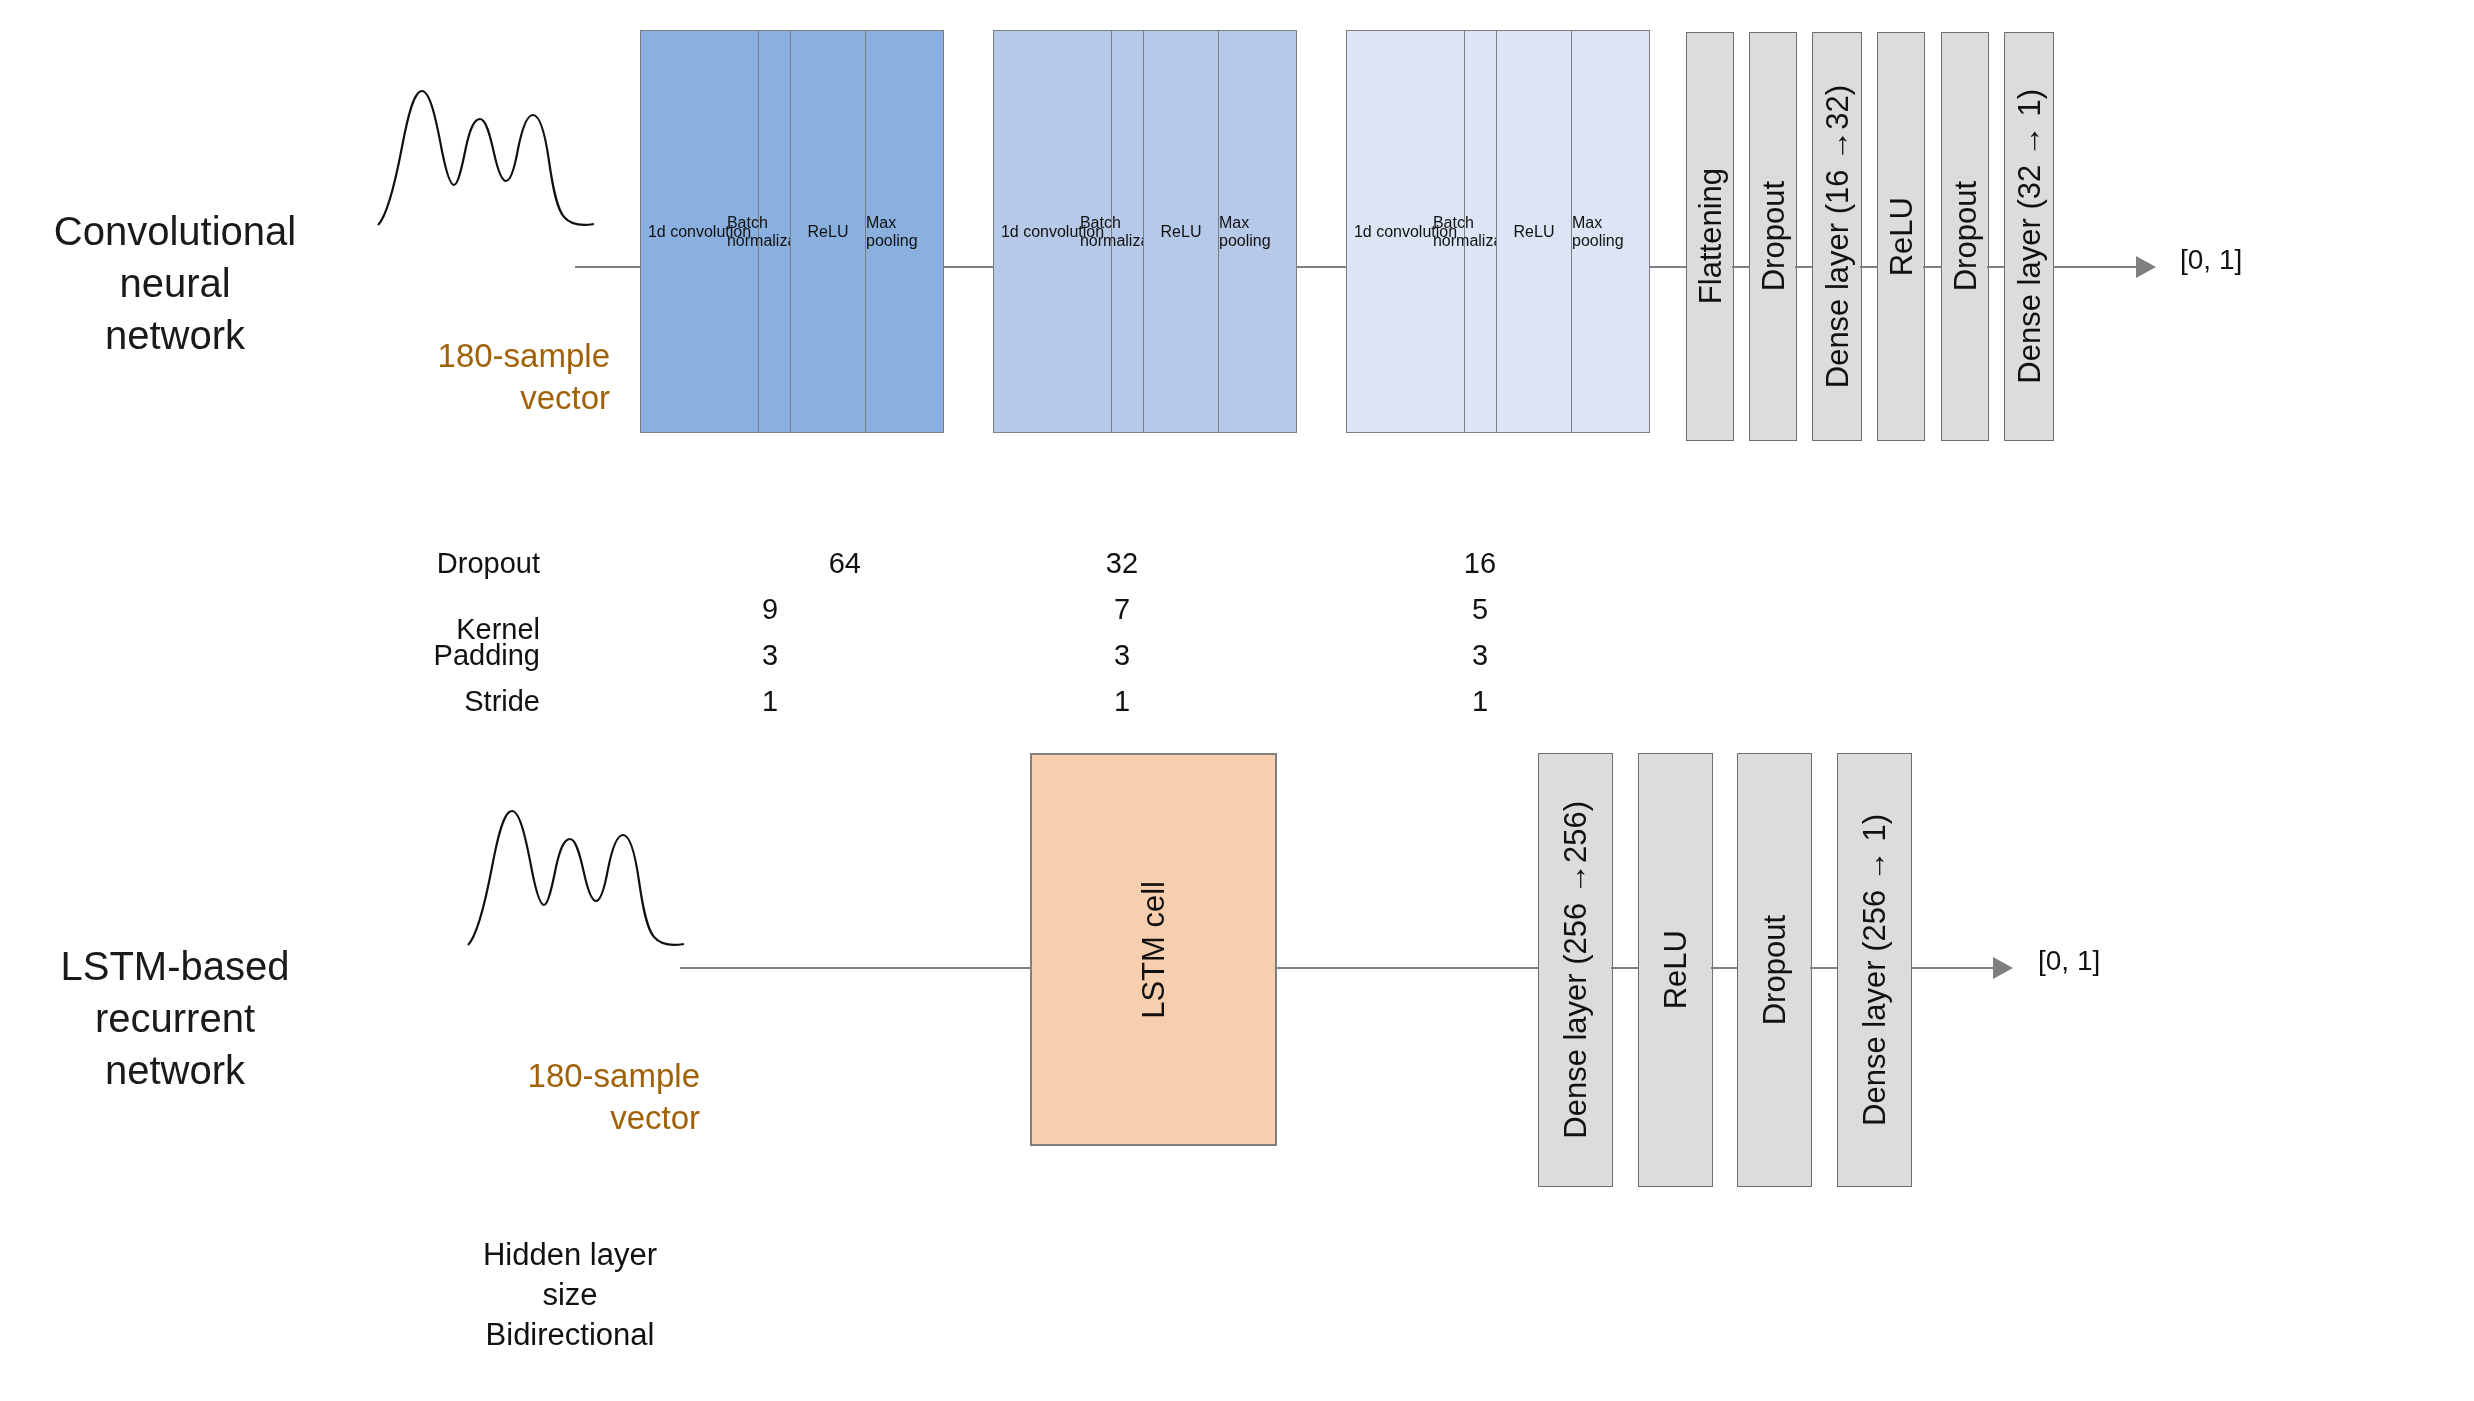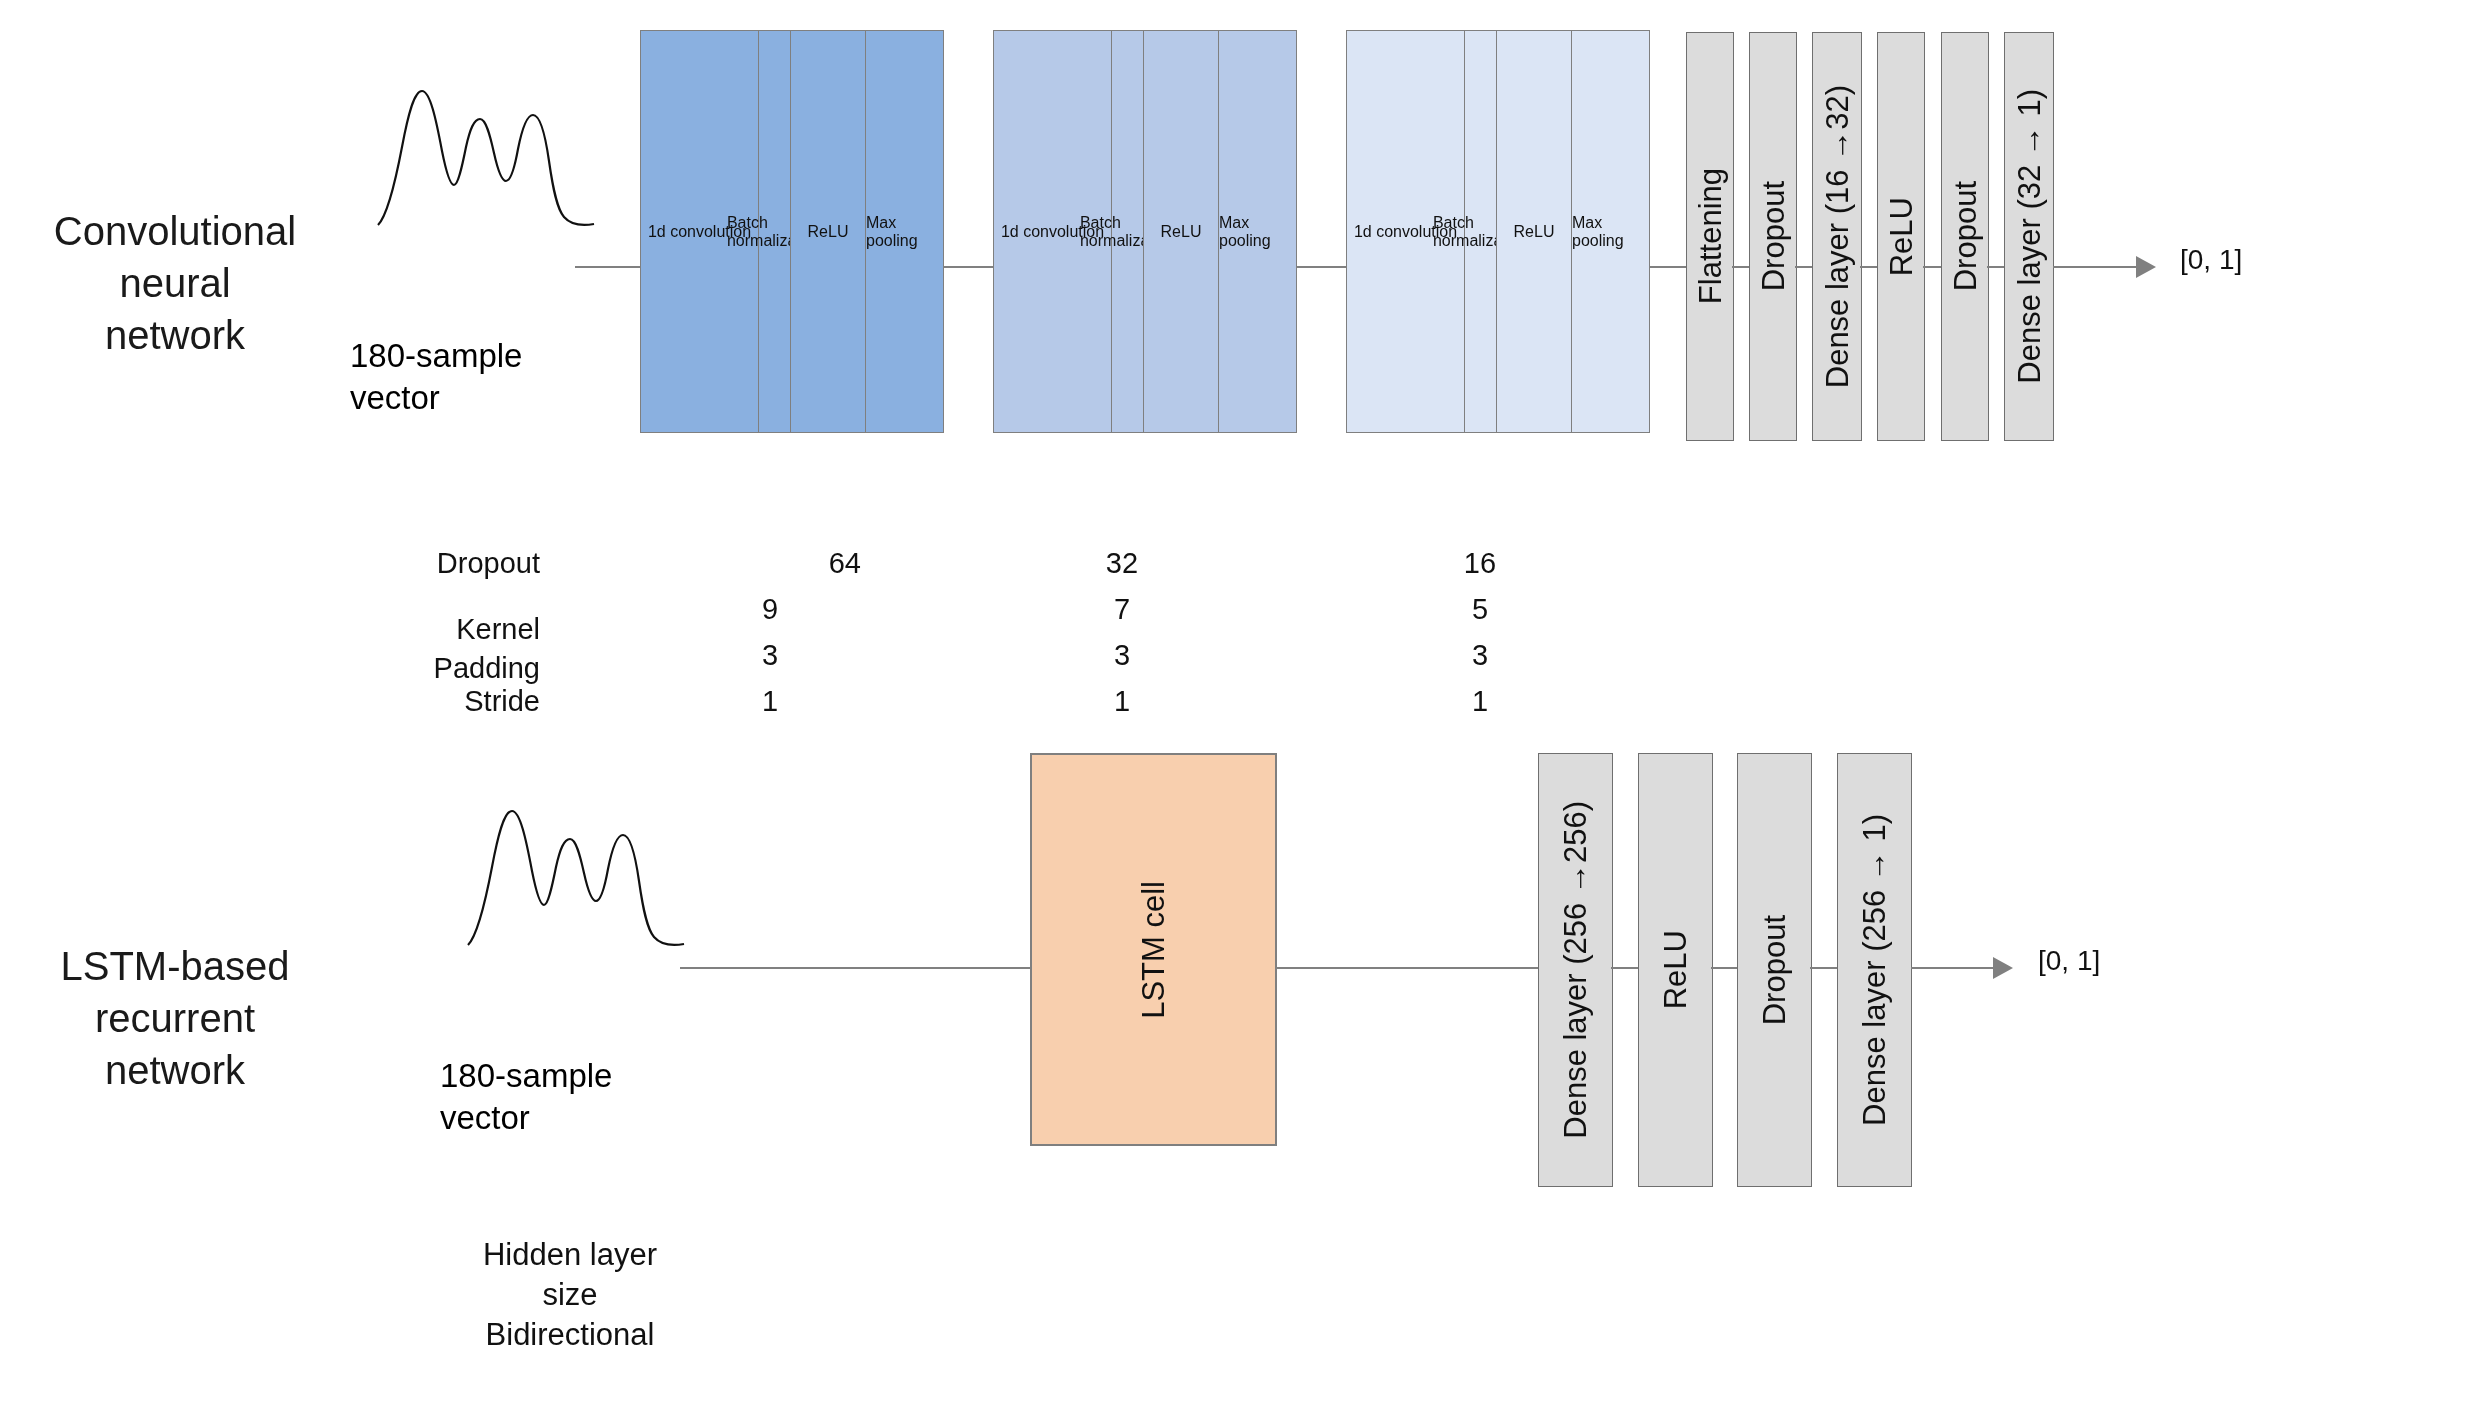--- a/index.html
+++ b/index.html
@@ -21,24 +21,24 @@
     font-size:40px;
     line-height:52px;
     color:#1a1a1a;
     font-family:"Liberation Sans", sans-serif;
     white-space:pre-line;
   }
 
   
   .wave-caption{
     position:absolute;
-    text-align:left;
+    text-align:right;
     font-size:33px;
     line-height:42px;
-    color:#000000;
+    color:#a16207;
     white-space:pre-line;
   }
 
   
   .block{
     position:absolute;
     box-sizing:border-box;
     display:flex;
     align-items:center;
     justify-content:center;
@@ -188,21 +188,21 @@
   <div class="block blk-gray" style="left:2004px;top:32px;width:50px;height:409px;">
     <span class="vtext">Dense layer (32 → 1)</span>
   </div>
 
   <div class="hline" style="left:2053px;top:266px;width:85px;"></div>
   <div class="arrow-head" style="left:2136px;top:256px;"></div>
   <div class="out-label" style="left:2180px;top:244px;">[0, 1]</div>
 
   <div class="hp-label" style="left:300px;top:544px;width:240px;">Dropout</div>
   <div class="hp-label" style="left:300px;top:590px;width:240px;margin-top:20px;">Kernel</div>
-  <div class="hp-label" style="left:300px;top:636px;width:240px;margin-top:13px;">Padding</div>
+  <div class="hp-label" style="left:300px;top:636px;width:240px;">Padding</div>
   <div class="hp-label" style="left:300px;top:682px;width:240px;">Stride</div>
 
   <div class="hp-value" style="left:741px;top:544px;width:120px;text-align:right;">64</div>
   <div class="hp-value" style="left:710px;top:590px;width:120px;">9</div>
   <div class="hp-value" style="left:710px;top:636px;width:120px;">3</div>
   <div class="hp-value" style="left:710px;top:682px;width:120px;">1</div>
 
   <div class="hp-value" style="left:1062px;top:544px;width:120px;">32</div>
   <div class="hp-value" style="left:1062px;top:590px;width:120px;">7</div>
   <div class="hp-value" style="left:1062px;top:636px;width:120px;">3</div>

